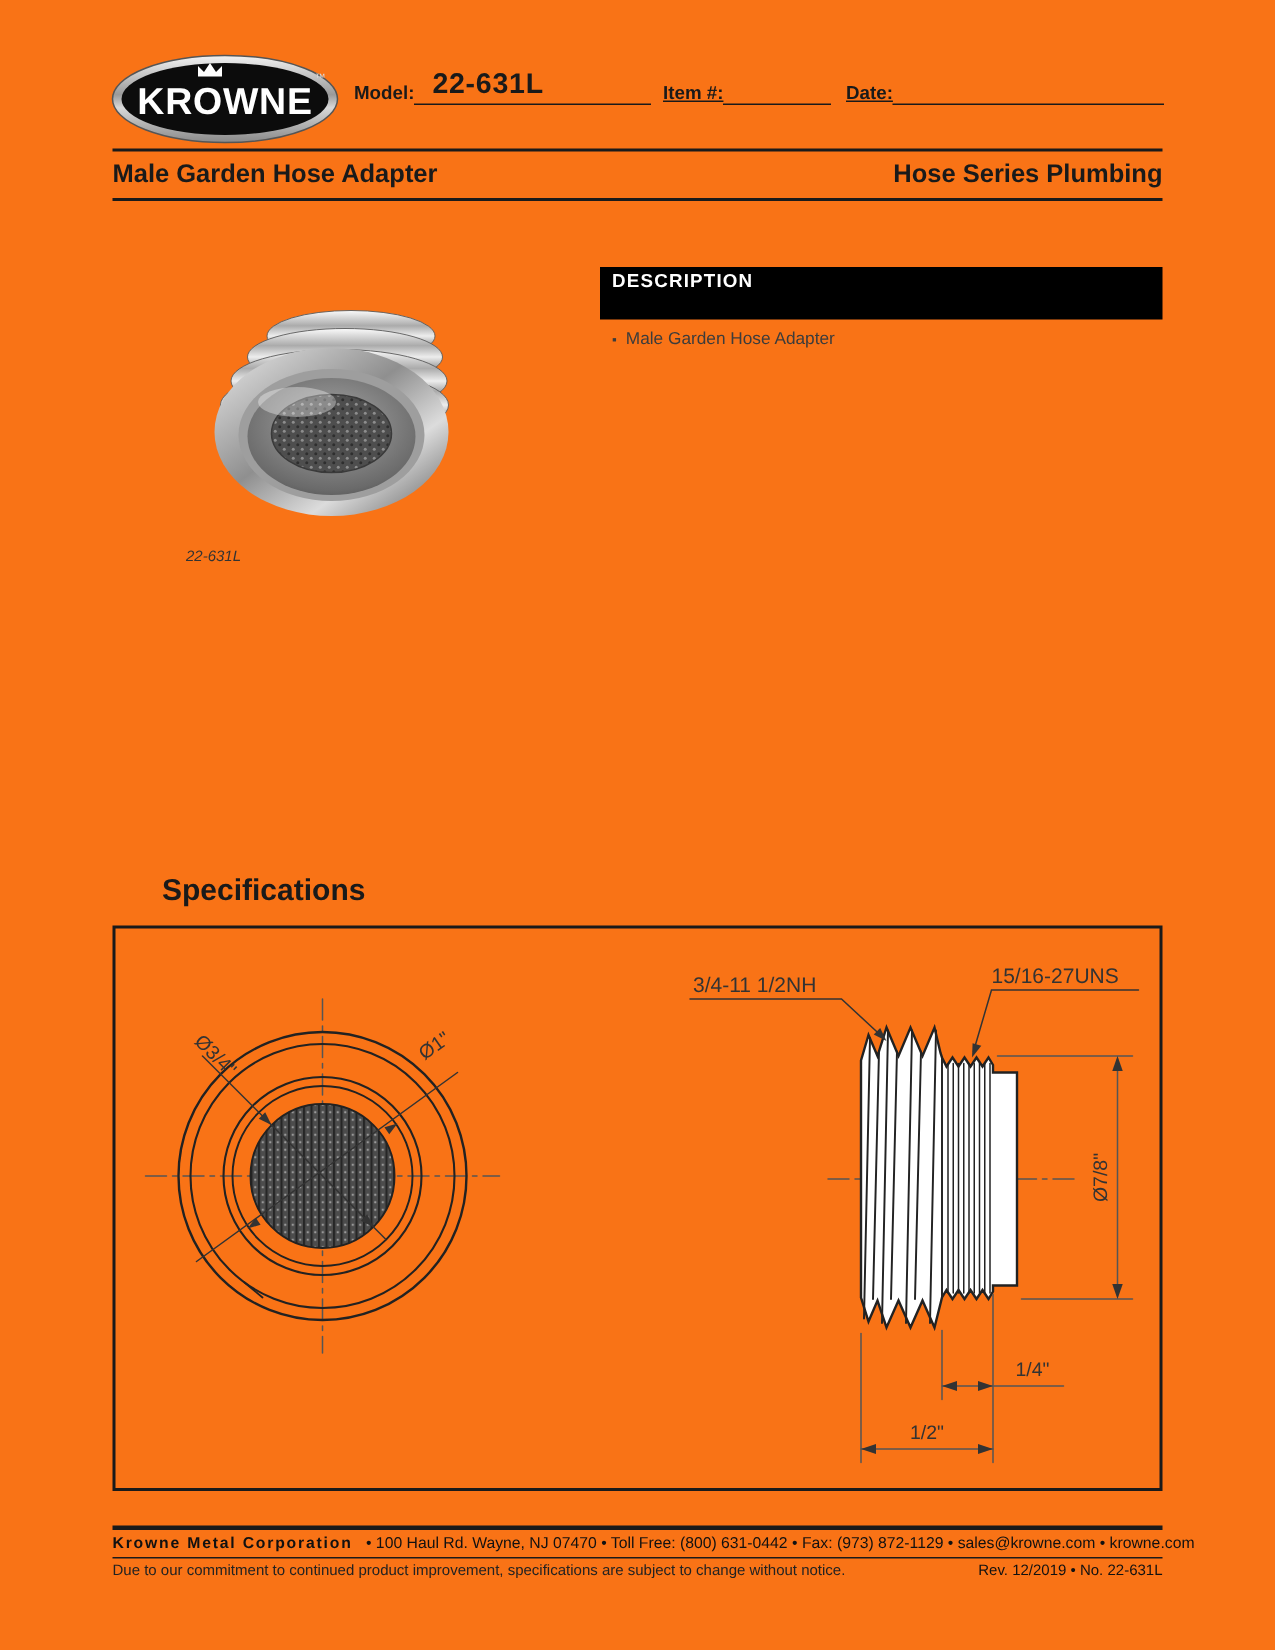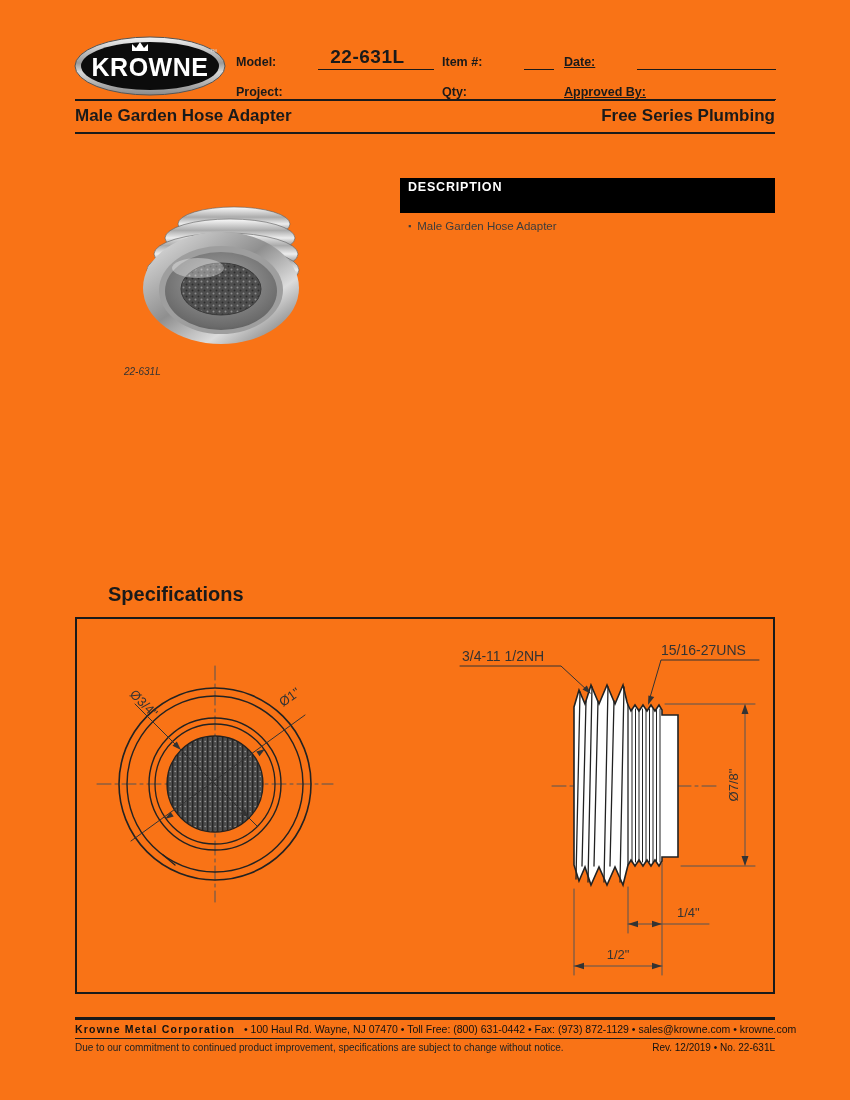--- a/index.html
+++ b/index.html
@@ -4,26 +4,26 @@
 <style>
   * { margin:0; padding:0; box-sizing:border-box; }
   html,body { background:#ffffff; }
   body { font-family:"Liberation Sans", sans-serif; color:#1a1a1a; }
   .page { position:relative; width:850px; height:1100px; background:#f97316; overflow:hidden; }
 
   
   .logo-wrap { position:absolute; left:74px; top:36px; width:152px; height:60px; }
   .hdr-fields { position:absolute; left:236px; top:42px; width:540px; }
   .hdr-row { display:flex; height:28px; align-items:flex-end; margin-bottom:2px; }
-  .hdr-cell { display:flex; align-items:flex-end;gap:42px; }
+  .hdr-cell { display:flex; align-items:flex-end; }
   .hdr-cell .lbl { font-weight:bold; font-size:12.5px; white-space:nowrap; padding-bottom:1px; }
   .hdr-cell .line { border-bottom:1.5px solid #1a1a1a; height:20px; position:relative; }
   .hdr-cell .val { position:absolute; left:12px; bottom:1px; font-weight:bold; font-size:19px; letter-spacing:0.5px; white-space:nowrap; }
   .c1 { width:198px; } .c1 .line { flex:1; }
-  .c2 { width:112px; margin-left:8px; } .c2 .line { flex:1; }
+  .c2 { width:112px; margin-left:8px;text-decoration:underline; } .c2 .line { flex:1; }
   .c3 { flex:1; margin-left:10px;text-decoration:underline; } .c3 .line { flex:1; }
 
   .rule { position:absolute; left:75px; width:700px; background:#1a1a1a; }
   .rule-a { top:99px; height:2px; }
   .rule-b { top:132px; height:2px; }
 
   .title-row { position:absolute; left:75px; top:106px; width:700px; display:flex; justify-content:space-between; align-items:center; }
   .title-row .t { font-weight:bold; font-size:17px; }
 
   
@@ -85,41 +85,27 @@
       </div>
       <div class="hdr-cell c2">
         <span class="lbl">Item #:</span>
         <span class="line"></span>
       </div>
       <div class="hdr-cell c3">
         <span class="lbl">Date:</span>
         <span class="line"></span>
       </div>
     </div>
-    <div class="hdr-row">
-      <div class="hdr-cell c1">
-        <span class="lbl">Project:</span>
-        <span class="line"></span>
-      </div>
-      <div class="hdr-cell c2">
-        <span class="lbl">Qty:</span>
-        <span class="line"></span>
-      </div>
-      <div class="hdr-cell c3">
-        <span class="lbl">Approved By:</span>
-        <span class="line"></span>
-      </div>
-    </div>
   </div>
 
   <div class="rule rule-a"></div>
 
   <div class="title-row">
     <span class="t">Male Garden Hose Adapter</span>
-    <span class="t">Free Series Plumbing</span>
+    <span class="t">Hose Series Plumbing</span>
   </div>
   <div class="rule rule-b"></div>
 
   <div class="desc">
     <div class="desc-bar">DESCRIPTION</div>
     <div class="desc-item">
       <span class="bullet">▪</span>
       <span>Male Garden Hose Adapter</span>
     </div>
   </div>

